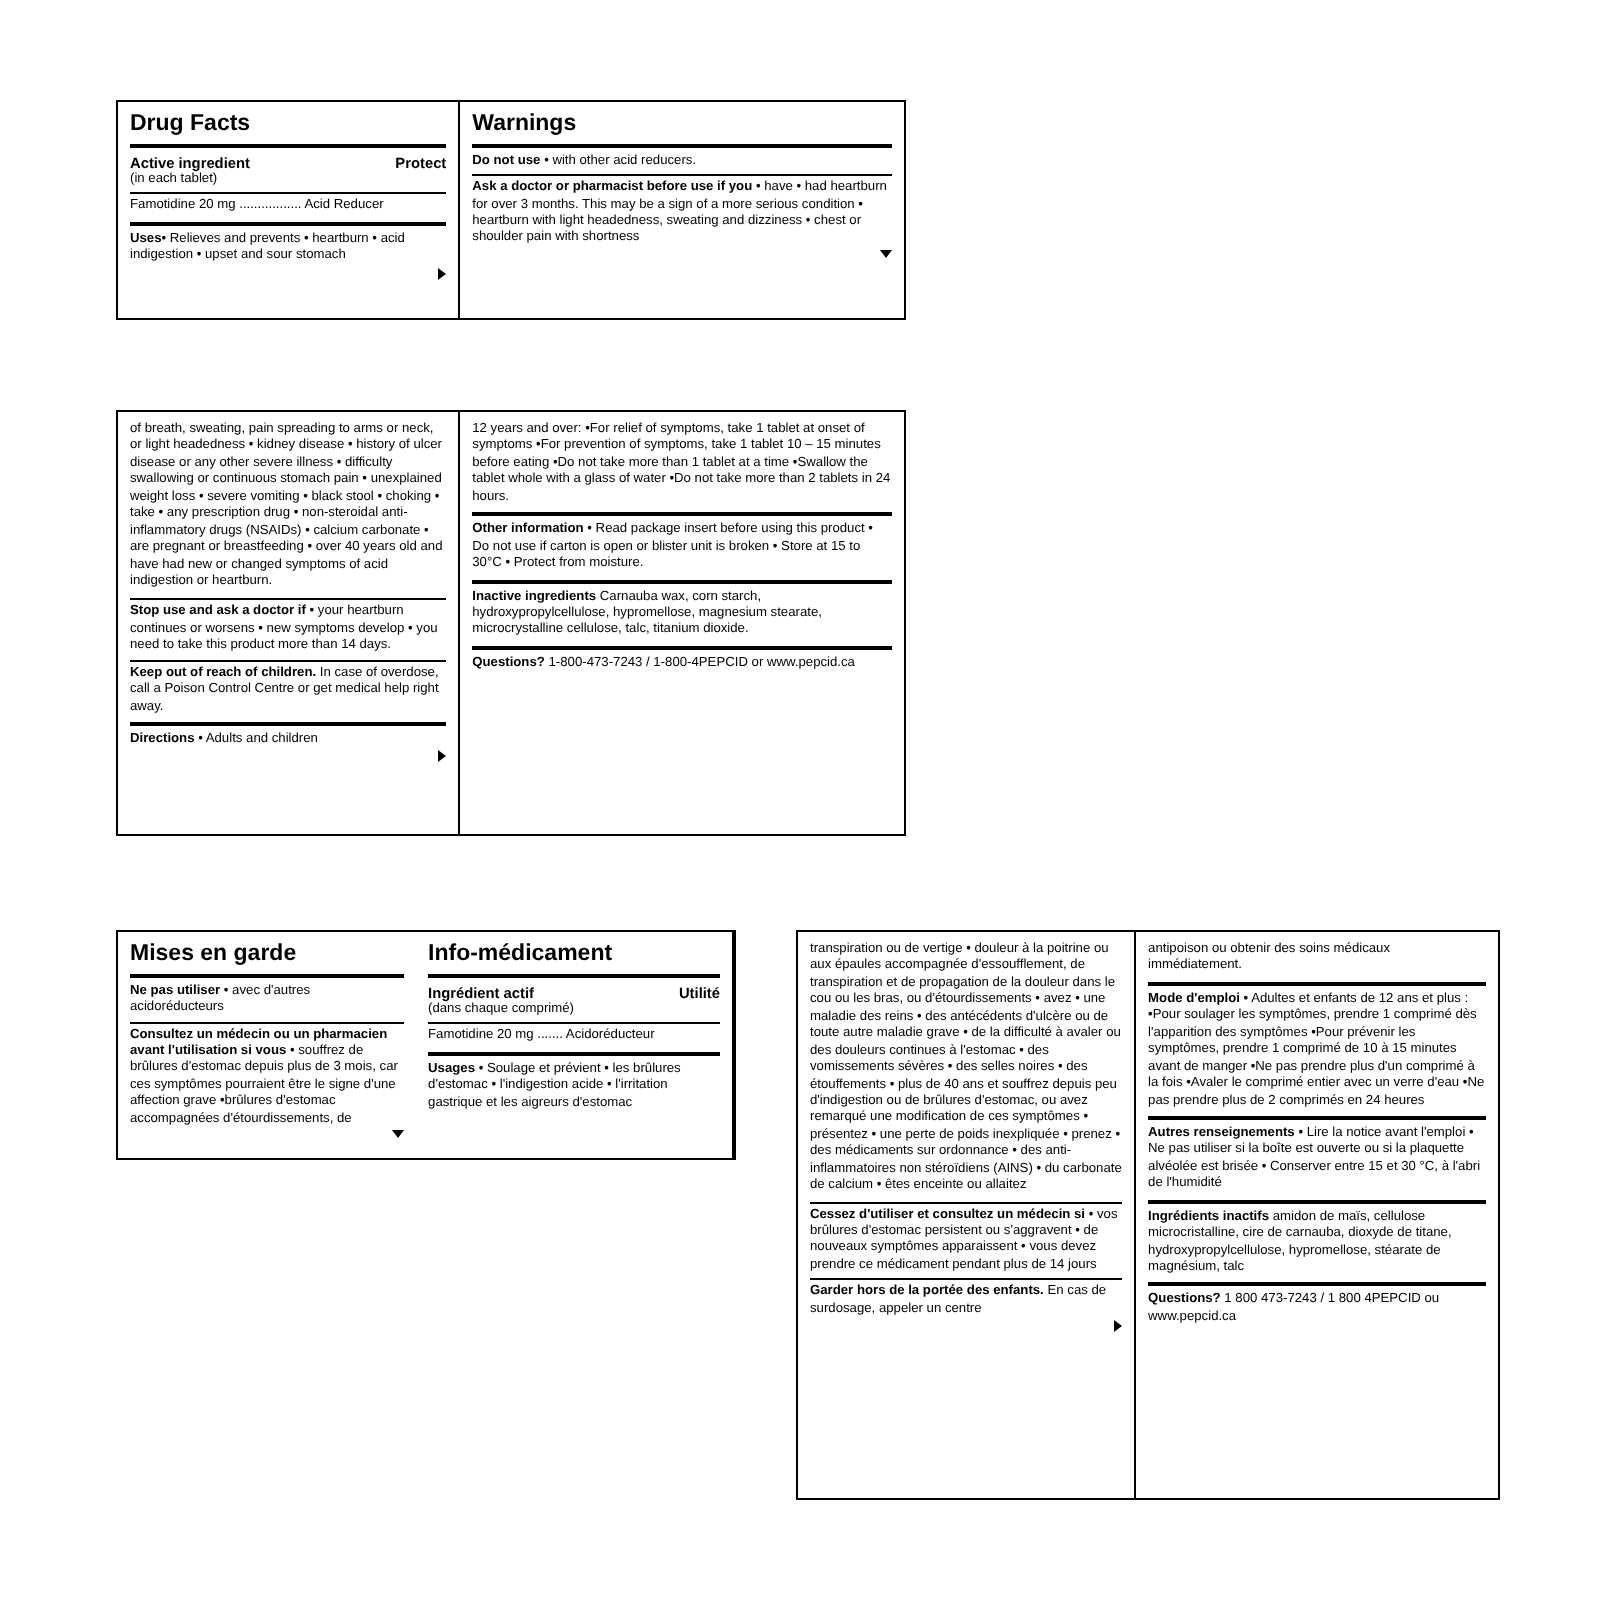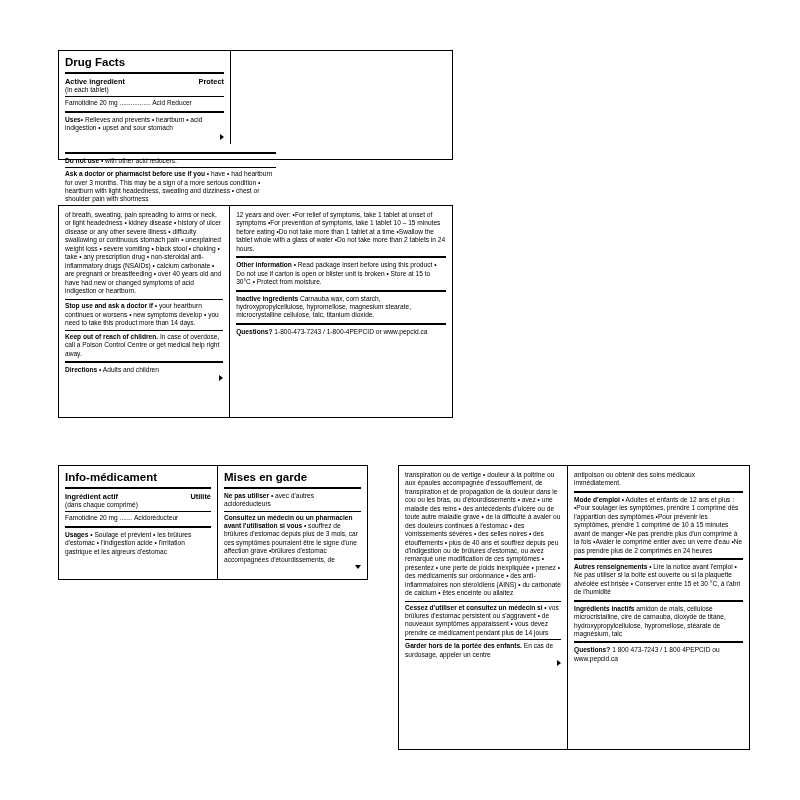--- a/index.html
+++ b/index.html
@@ -82,21 +82,21 @@
   }
   .arrow-line {
     display: flex;
     justify-content: flex-end;
     margin-top: 1px;
   }
   .mt3 { margin-top: 3px; }
   .mt4 { margin-top: 4px; }
 
   
-  #panel1 { left: 58px; top: 50px; width: 395px; height: 110px; flex-direction: column; }
+  #panel1 { left: 58px; top: 50px; width: 395px; height: 110px; }
   #panel1 .left-col { width: 172px; }
   #panel1 .right-col { width: 223px; }
 
   
   #panel2 { left: 58px; top: 205px; width: 395px; height: 213px; }
   #panel2 .left-col { width: 172px; }
   #panel2 .right-col { width: 223px; }
 
   
   #panel3 { left: 58px; top: 465px; width: 310px; height: 115px; }
@@ -124,20 +124,21 @@
     <div class="rule"></div>
     <div class="txt">Famotidine 20 mg  .................  Acid Reducer</div>
     <div class="rule-thick"></div>
     <div class="txt"><span class="bold">Uses</span><span>• Relieves and prevents  • heartburn • acid indigestion • upset and sour stomach</span></div>
     <div class="arrow-line">
         <span class="arrow"></span>
       </div>
   </div>
 
   <div class="col right-col">
+    <div class="title-lg">Warnings</div>
     <div class="rule-thick"></div>
     <div class="txt"><span class="bold">Do not use</span> <span>• with other acid reducers.</span></div>
     <div class="rule"></div>
     <div class="txt"><span class="bold">Ask a doctor or pharmacist before use if you</span> <span>• have  • had heartburn for over 3 months. This may be a sign of a more serious condition  • heartburn with light headedness, sweating and dizziness  • chest or shoulder pain with shortness</span></div>
     <div class="arrow-line">
         <span class="arrow-down"></span>
       </div>
   </div>
 
 </div>
@@ -163,46 +164,46 @@
     <div class="txt"><span class="bold">Other information</span> <span>• Read package insert before using this product • Do not use if carton is open or blister unit is broken • Store at 15 to 30°C • Protect from moisture.</span></div>
     <div class="rule-thick"></div>
     <div class="txt"><span class="bold">Inactive ingredients</span> <span>Carnauba wax, corn starch, hydroxypropylcellulose, hypromellose, magnesium stearate, microcrystalline cellulose, talc, titanium dioxide.</span></div>
     <div class="rule-thick"></div>
     <div class="txt"><span class="bold">Questions?</span> <span>1-800-473-7243 / 1-800-4PEPCID or www.pepcid.ca</span></div>
   </div>
 
 </div>
 
 <div class="panel" id="panel3">
+
+  <div class="col right-col">
+    <div class="title-lg">Mises en garde</div>
+    <div class="rule-thick"></div>
+    <div class="txt"><span class="bold">Ne pas utiliser</span> <span>• avec d'autres acidoréducteurs</span></div>
+    <div class="rule"></div>
+    <div class="txt"><span class="bold">Consultez un médecin ou un pharmacien avant l'utilisation si vous</span> <span>• souffrez de brûlures d'estomac depuis plus de 3 mois, car ces symptômes pourraient être le signe d'une affection grave  •brûlures d'estomac accompagnées d'étourdissements, de</span></div>
+    <div class="arrow-line">
+        <span class="arrow-down"></span>
+      </div>
+  </div>
 
   <div class="col left-col">
     <div class="title-lg">Info-médicament</div>
     <div class="rule-thick"></div>
     <div class="row">
       <span class="hd">Ingrédient actif</span>
       <span class="hd">Utilité</span>
     </div>
     <div class="txt">(dans chaque comprimé)</div>
     <div class="rule"></div>
     <div class="txt">Famotidine 20 mg .......  Acidoréducteur</div>
     <div class="rule-thick"></div>
     <div class="txt"><span class="bold">Usages</span> <span>• Soulage et prévient  • les brûlures d'estomac • l'indigestion acide • l'irritation gastrique et les aigreurs d'estomac</span></div>
   </div>
 
-  <div class="col right-col">
-    <div class="title-lg">Mises en garde</div>
-    <div class="rule-thick"></div>
-    <div class="txt"><span class="bold">Ne pas utiliser</span> <span>• avec d'autres acidoréducteurs</span></div>
-    <div class="rule"></div>
-    <div class="txt"><span class="bold">Consultez un médecin ou un pharmacien avant l'utilisation si vous</span> <span>• souffrez de brûlures d'estomac depuis plus de 3 mois, car ces symptômes pourraient être le signe d'une affection grave  •brûlures d'estomac accompagnées d'étourdissements, de</span></div>
-    <div class="arrow-line">
-        <span class="arrow-down"></span>
-      </div>
-  </div>
-
 </div>
 
 <div class="panel" id="panel4">
 
   <div class="col left-col">
     <div class="txt">transpiration ou de vertige • douleur à la poitrine ou aux épaules accompagnée d'essoufflement, de transpiration et de propagation de la douleur dans le cou ou les bras, ou d'étourdissements • avez  • une maladie des reins • des antécédents d'ulcère ou de toute autre maladie grave • de la difficulté à avaler ou des douleurs continues à l'estomac • des vomissements sévères • des selles noires • des étouffements • plus de 40 ans et souffrez depuis peu d'indigestion ou de brûlures d'estomac, ou avez remarqué une modification de ces symptômes • présentez  • une perte de poids inexpliquée • prenez  • des médicaments sur ordonnance • des anti-inflammatoires non stéroïdiens (AINS) • du carbonate de calcium • êtes enceinte ou allaitez</div>
     <div class="rule mt3"></div>
     <div class="txt"><span class="bold">Cessez d'utiliser et consultez un médecin si</span> <span>• vos brûlures d'estomac persistent ou s'aggravent  • de nouveaux symptômes apparaissent  • vous devez prendre ce médicament pendant plus de 14 jours</span></div>
     <div class="rule"></div>
     <div class="txt"><span class="bold">Garder hors de la portée des enfants.</span> <span>En cas de surdosage, appeler un centre</span></div>

